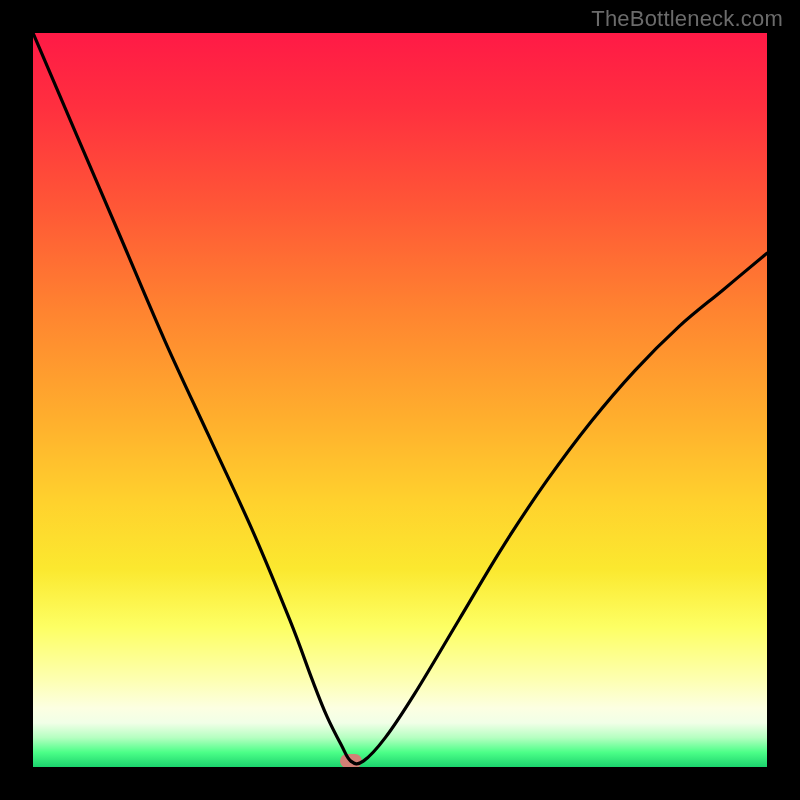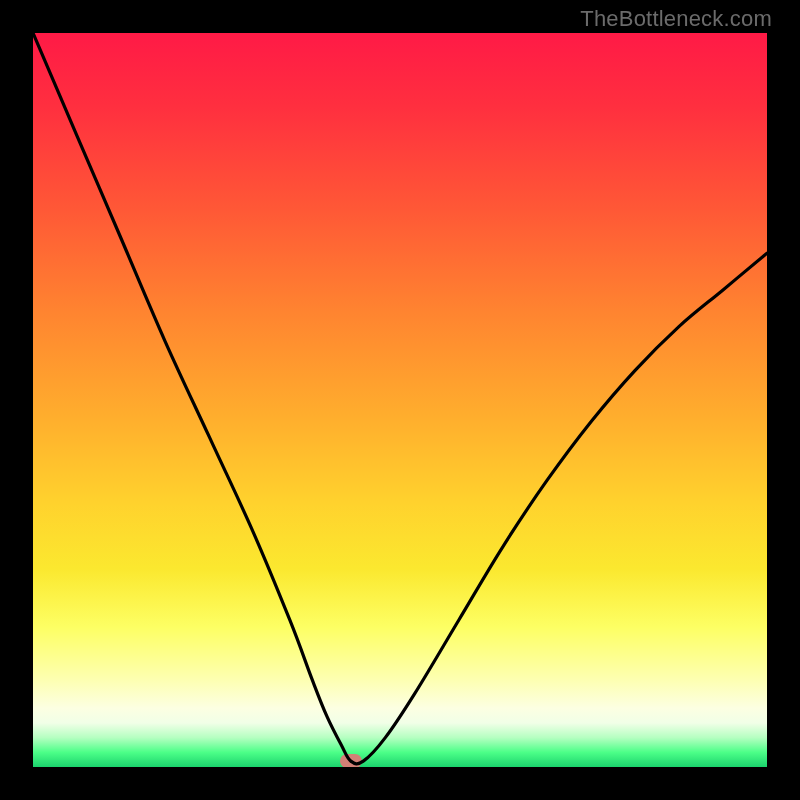--- a/index.html
+++ b/index.html
@@ -15,21 +15,21 @@
     position: absolute;
     left: 0;
     top: 0;
     width: 800px;
     height: 800px;
     background: #000;
   }
   .watermark {
     position: absolute;
     top: 6px;
-    right: 28px;
+    right: 17px;
     color: #6b6b6b;
     font-size: 22px;
     font-weight: 500;
     letter-spacing: 0.2px;
     z-index: 50;
   }
   .plot {
     position: absolute;
     left: 33px;
     top: 33px;

